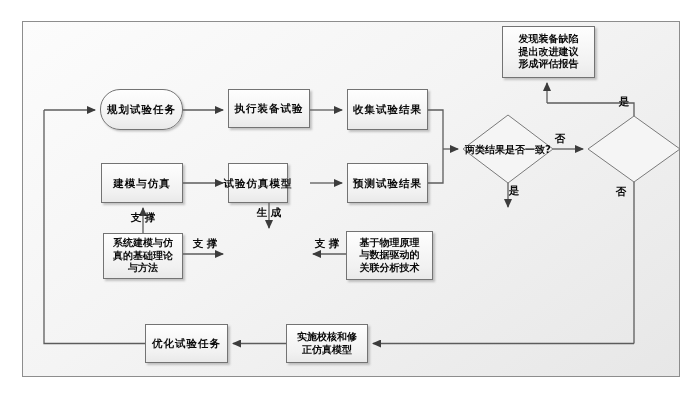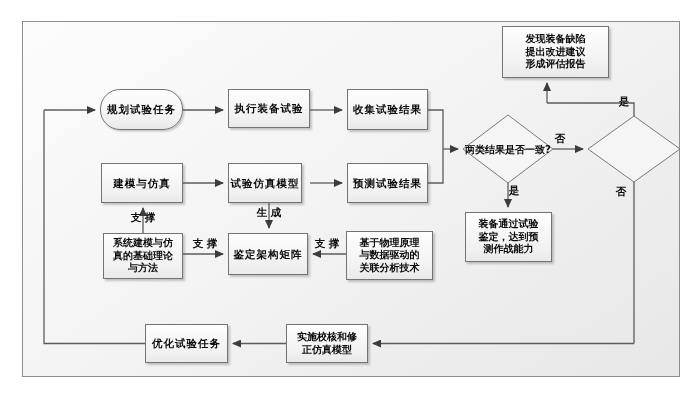--- a/index.html
+++ b/index.html
@@ -31,23 +31,23 @@
   }
   .elabel{
     position:absolute;z-index:4;font-size:10.5px;font-weight:700;
     text-align:center;line-height:12px;white-space:pre;
   }
   
   #n-plan     {left:100px;top:89px; width:83px;height:41px;border-radius:20px;}
   #n-exec     {left:228px;top:89px; width:82px;height:39px;}
   #n-collect  {left:347px;top:89px; width:81px;height:41px;}
   #n-model    {left:101px;top:163px;width:82px;height:40px;}
-  #n-simmodel {left:228px;top:163px;width:74px;height:40px;}
+  #n-simmodel {left:228px;top:163px;width:60px;height:40px;}
   #n-predict  {left:347px;top:163px;width:81px;height:40px;}
-  #n-defect   {left:502px;top:26px; width:107px;height:52px;}
+  #n-defect   {left:502px;top:26px; width:93px;height:52px;}
   #n-theory   {left:103px;top:233px;width:80px;height:46px;}
   #n-matrix   {left:228px;top:233px;width:80px;height:42px;}
   #n-physics  {left:346px;top:231px;width:87px;height:49px;}
   #n-pass     {left:465px;top:212px;width:87px;height:50px;}
   #n-optimize {left:145px;top:324px;width:83px;height:39px;}
   #n-revise   {left:286px;top:324px;width:82px;height:39px;}
   
   #d1-text{left:463px;top:115px;width:90px;height:68px;}
   #d2-text{left:588px;top:116px;width:92px;height:66px;}
   
@@ -123,32 +123,24 @@
   <div class="node small" id="n-defect">
     <span class="ln">发现装备缺陷</span>
     <span class="ln">提出改进建议</span>
     <span class="ln">形成评估报告</span>
   </div>
   <div class="node small" id="n-theory">
     <span class="ln">系统建模与仿</span>
     <span class="ln">真的基础理论</span>
     <span class="ln">与方法</span>
   </div>
-  <div class="node" id="n-matrix">
-    <span class="ln">鉴定架构矩阵</span>
-  </div>
   <div class="node small" id="n-physics">
     <span class="ln">基于物理原理</span>
     <span class="ln">与数据驱动的</span>
     <span class="ln">关联分析技术</span>
-  </div>
-  <div class="node small" id="n-pass">
-    <span class="ln">装备通过试验</span>
-    <span class="ln">鉴定，达到预</span>
-    <span class="ln">测作战能力</span>
   </div>
   <div class="node" id="n-optimize">
     <span class="ln">优化试验任务</span>
   </div>
   <div class="node small" id="n-revise">
     <span class="ln">实施校核和修</span>
     <span class="ln">正仿真模型</span>
   </div>
 
   <div class="dtext" id="d1-text">

